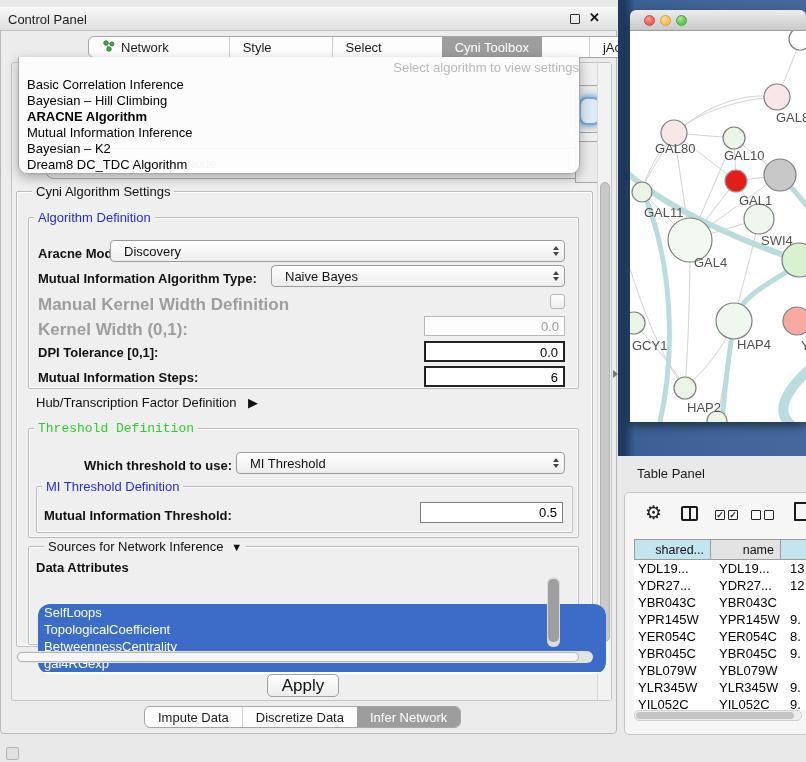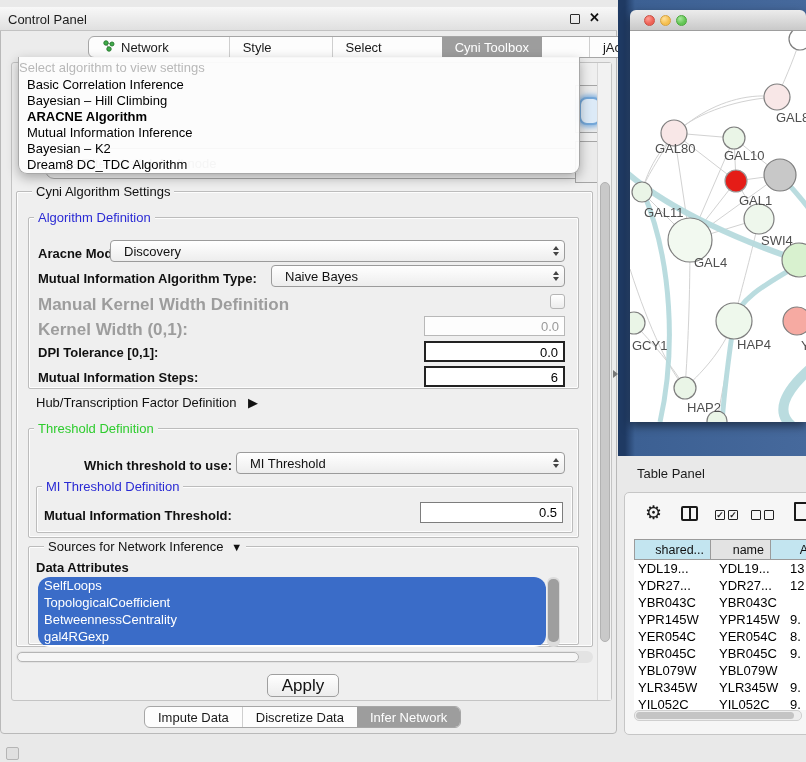--- a/index.html
+++ b/index.html
@@ -45,34 +45,34 @@
   .stepper { width:16px; display:flex; flex-direction:column; align-items:center; }
   .tri-up { width:0; height:0; border-left:3.5px solid transparent; border-right:3.5px solid transparent; border-bottom:4px solid #444; margin-bottom:2px; }
   .tri-dn { width:0; height:0; border-left:3.5px solid transparent; border-right:3.5px solid transparent; border-top:4px solid #444; }
 
   .tfield { position:absolute; background:#fff; font-size:13px; text-align:right; padding:2px 5px 0 0; }
   .f-dis  { border:1px solid #b8b8b8; color:#9a9a9a; background:#fdfdfd; }
   .f-dark { border:2px solid #222; color:#000; }
   .f-thin { border:1px solid #7d7d7d; color:#000; }
   .checkbox { position:absolute; width:15px; height:15px; border:1px solid #b5b5b5; border-radius:3px; background:linear-gradient(#fff,#ececec); }
 
-  .attr-list { left:38px; top:577px; width:508px; height:70px; background:#fff; overflow:hidden;border-radius:12px; }
+  .attr-list { left:38px; top:604px; width:568px; height:70px; background:#fff; overflow:hidden;border-radius:12px; }
   .attr-item { height:17px; line-height:17px; background:#3a6cc8; color:#fff; font-size:13px; padding-left:6px; white-space:nowrap; }
   .lscroll { left:547px; top:577px; width:13px; height:70px; background:#dcdcdc; border-radius:6px; }
   .lthumb { position:absolute; left:1px; top:2px; width:11px; height:63px; background:#9e9e9e; border-radius:5px; }
   .hscroll { left:16px; top:651px; width:577px; height:12px; background:#e3e3e3; border-radius:6px; }
   .hthumb { position:absolute; left:1px; top:1px; width:562px; height:10px; background:#f6f6f6; border:1px solid #b5b5b5; border-radius:5px; }
 
   .btn { position:absolute; display:flex; align-items:center; justify-content:center; background:linear-gradient(#ffffff,#ececec); border:1px solid #9f9f9f; border-radius:5px; font-size:17px; color:#111; }
 
   .mini-square { left:6px; top:747px; width:13px; height:13px; background:#e0e0e0; border:1px solid #b5b5b5; border-radius:2px; }
 
   
   .popup { left:18px; top:57px; width:562px; height:117px; background:rgba(253,253,253,0.93); border:1px solid #a8a8a8; border-top:none; border-radius:0 0 9px 9px; box-shadow:0 4px 12px rgba(0,0,0,0.3); z-index:50; }
-  .ph { height:20px; text-align:left; font-size:13px; color:#b8b8b8; padding-top:3px; }
+  .ph { height:20px; text-align:right; font-size:13px; color:#b8b8b8; padding-top:3px; }
   .pitem { height:16px; line-height:16px; font-size:13px; color:#000; padding-left:8px; white-space:nowrap; }
   .pitem.bold { font-weight:bold; }
 
   
   .netbg { left:618px; top:0; width:188px; height:456px; background:linear-gradient(90deg,#1f3a63 0px,#1f3a63 7px,#3c6093 17px,#46699c 100%); }
   .macwin { left:630px; top:10px; width:176px; height:412px; border-radius:6px 6px 0 0; box-shadow:0 4px 10px rgba(0,0,0,0.5); }
   .titlebar { left:0; top:0; width:176px; height:21px; background:linear-gradient(#ececec,#c9c9c9); border-bottom:1px solid #9e9e9e; border-radius:6px 6px 0 0; }
   .light { position:absolute; top:5px; width:11px; height:11px; border-radius:50%; }
   .canvas { left:0; top:21px; width:176px; height:391px; background:#fff; overflow:hidden; }
   .nlabel { position:absolute; font-size:13px; color:#4f4f4f; white-space:nowrap; }
@@ -180,21 +180,21 @@
 
   <div class="lb" style="left:38px; top:370px;">Mutual Information Steps:</div>
   <div class="tfield f-dark" style="left:424px; top:366px; width:141px; height:21px;">6</div>
 
   <div class="reg" style="left:36px; top:395px;">
     <span>Hub/Transcription Factor Definition</span>
     <span style="font-size:13px; margin-left:8px;">▶</span>
   </div>
 
   <div class="abs group" style="left:28px; top:428px; width:551px; height:110px;"></div>
-  <div class="gtitle green" style="left:34px; top:421px;">Threshold Definition</div>
+  <div class="gtitle green" style="left:34px; top:421px;font-family:Liberation Mono, monospace;">Threshold Definition</div>
 
   <div class="lb" style="left:84px; top:458px;">Which threshold to use:</div>
   <div class="combo" style="left:236px; top:452px; width:329px;">
     <span class="ctext">MI Threshold</span>
     <span class="stepper">
         <span class="tri-up"></span>
         <span class="tri-dn"></span>
       </span>
   </div>
 
@@ -330,21 +330,21 @@
     <span class="gear">⚙</span>
     <span class="colicon"></span>
     <span class="cb" style="left:90px; top:17px;">✓</span>
     <span class="cb" style="left:103px; top:17px;">✓</span>
     <span class="cb" style="left:126px; top:17px;"></span>
     <span class="cb" style="left:139px; top:17px;"></span>
     <span class="pageicon"></span>
 
     <div class="thead" style="left:9px; top:46px;">
       <div class="hc bluebg" style="width:77px;">shared...</div>
-      <div class="hc graybg" style="width:60px;">name</div>
+      <div class="hc graybg" style="width:70px;">name</div>
       <div class="hc bluebg" style="width:44px;">A</div>
     </div>
 
     <div class="trow" style="left:9px; top:67px;">
       <div class="tc" style="width:77px; padding-left:4px;">YDL19...</div>
       <div class="tc" style="width:70px; padding-left:8px;">YDL19...</div>
       <div class="tc" style="width:44px; padding-left:9px;">13</div>
     </div>
     <div class="trow" style="left:9px; top:84px;">
       <div class="tc" style="width:77px; padding-left:4px;">YDR27...</div>

